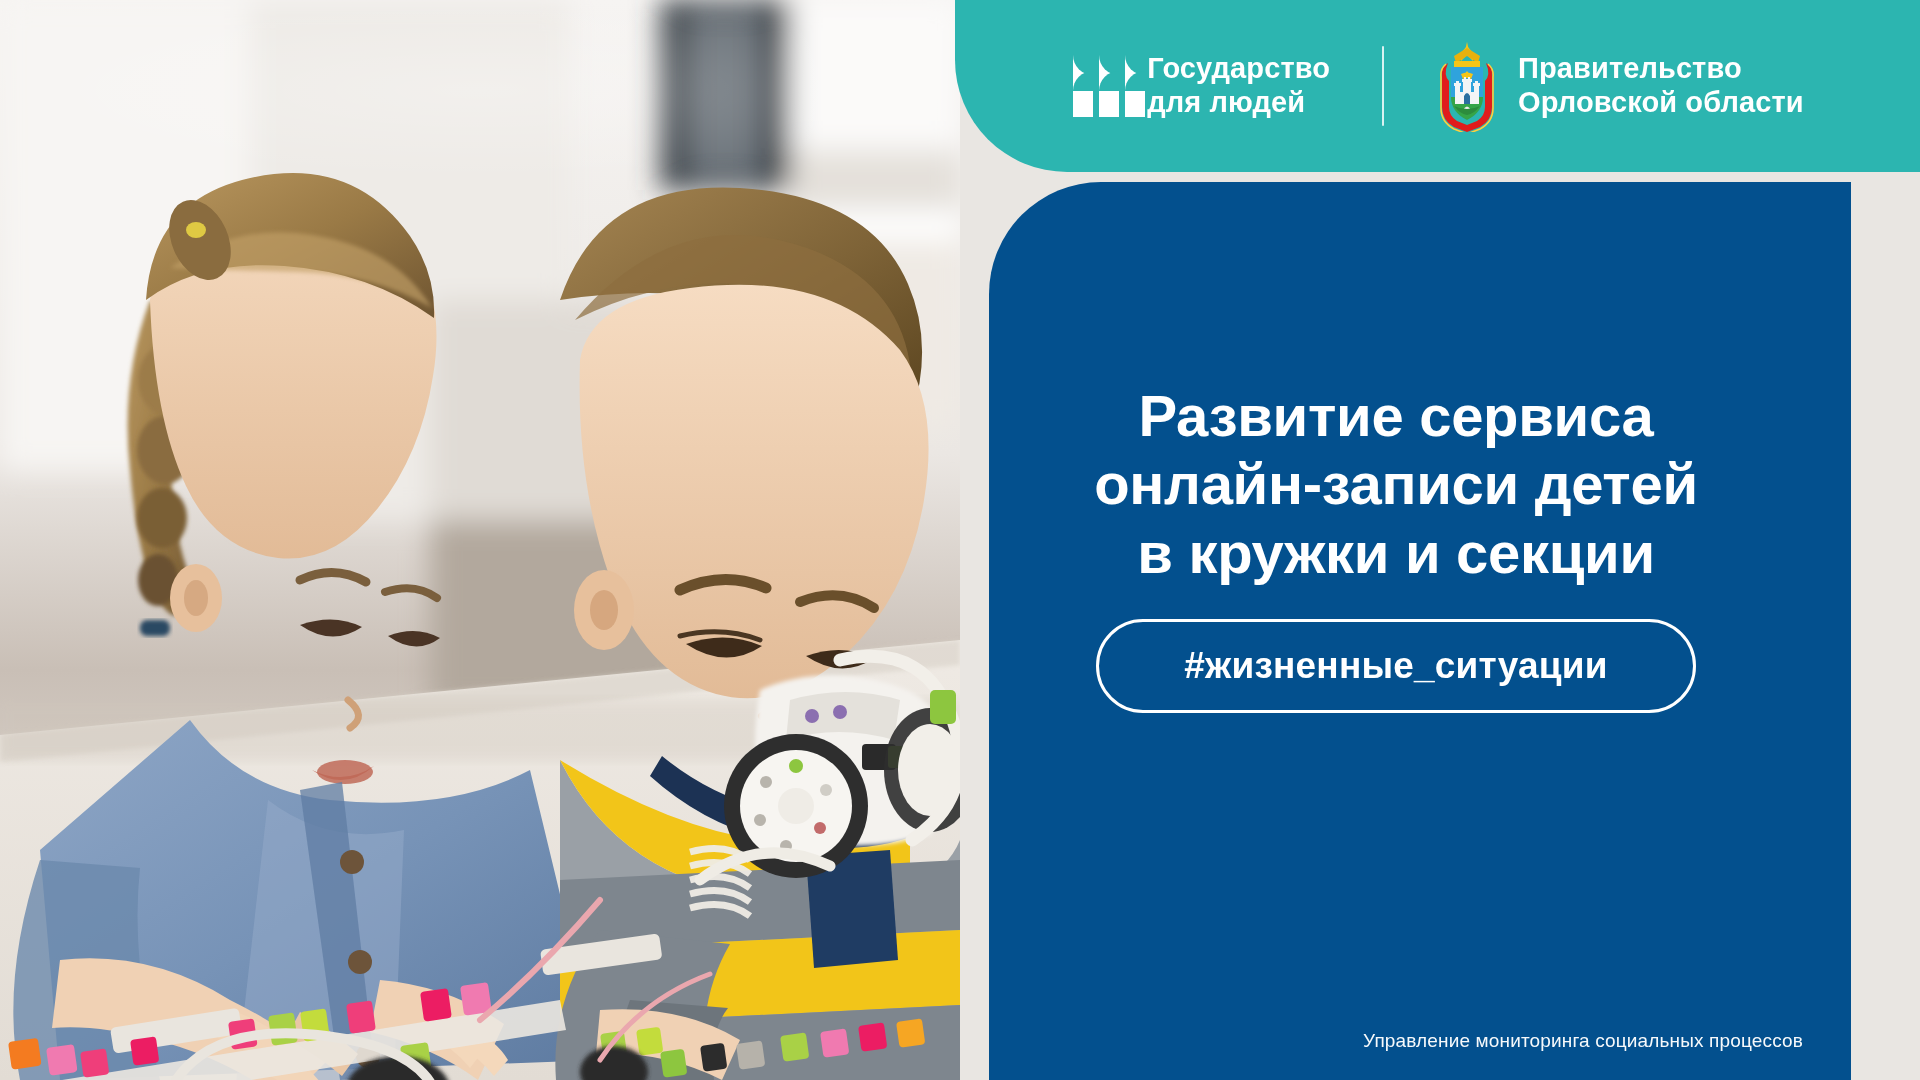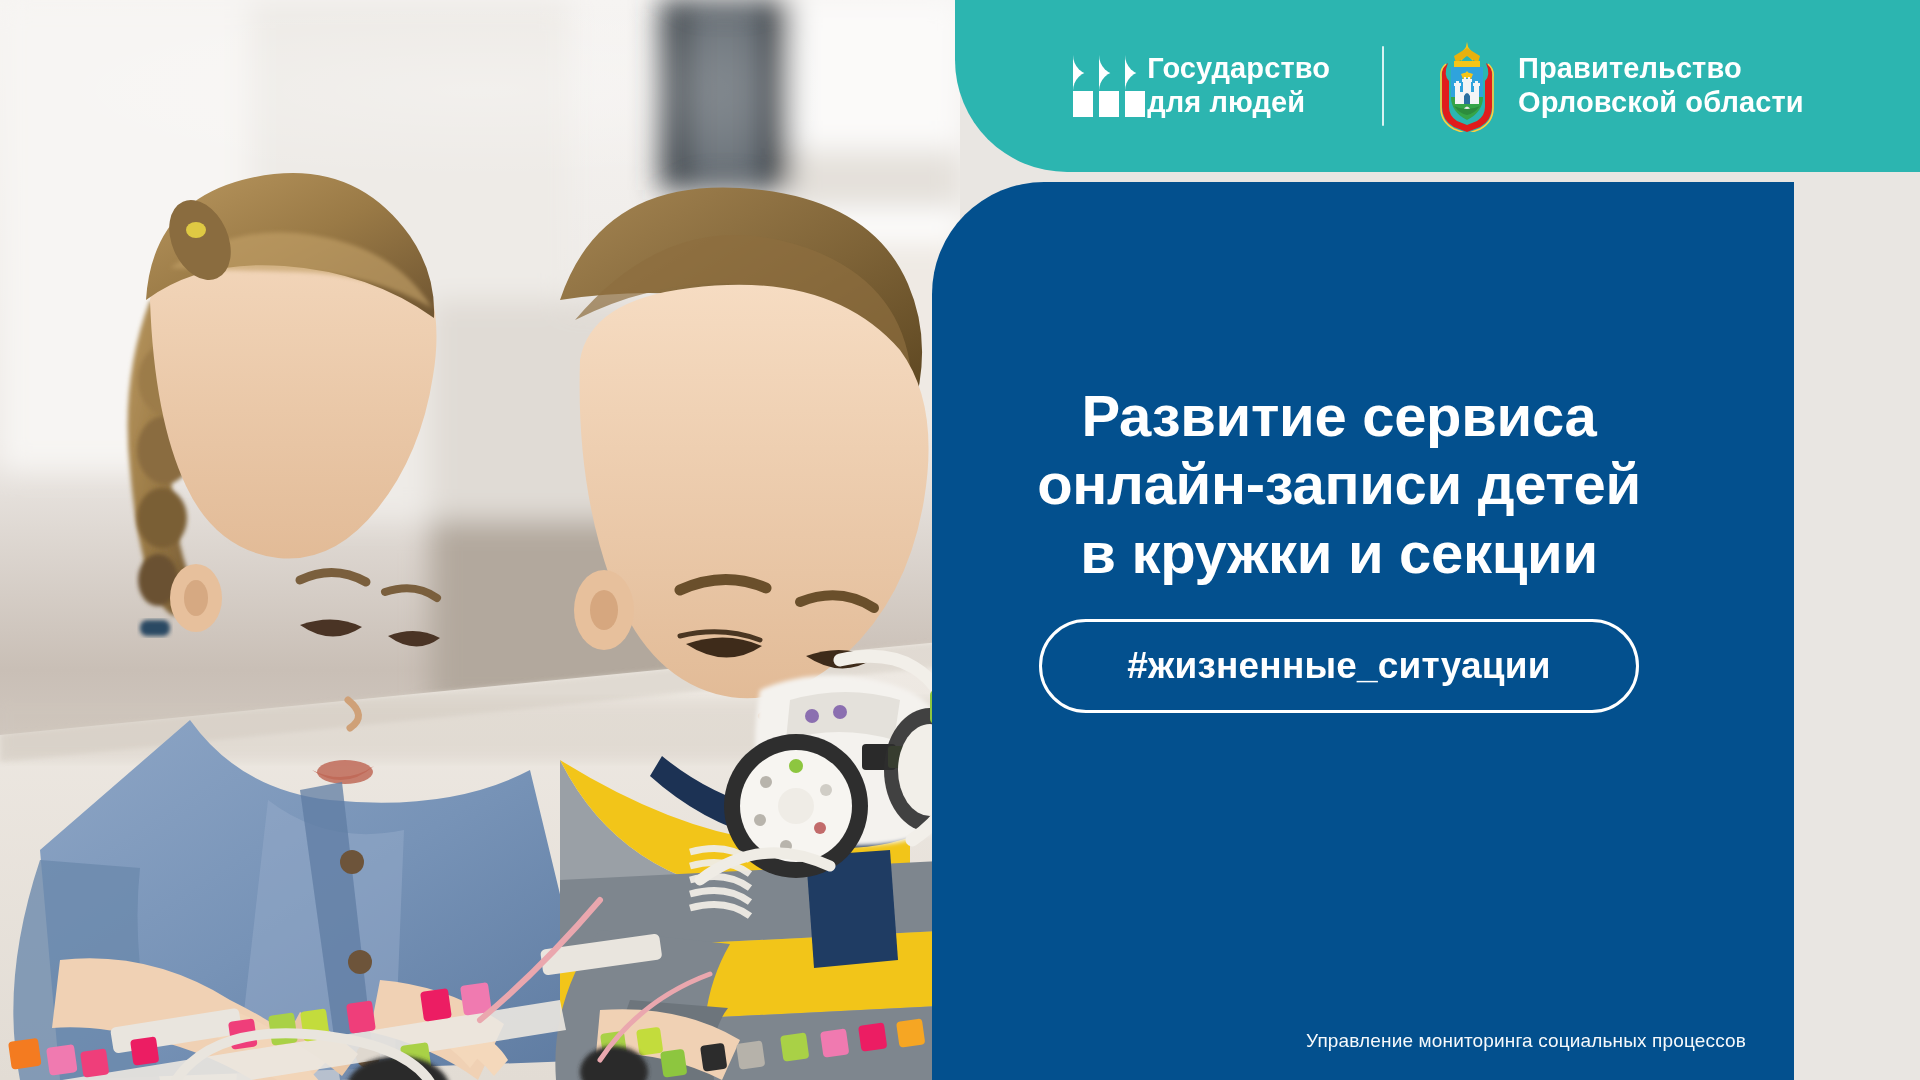--- a/index.html
+++ b/index.html
@@ -28,21 +28,21 @@
   .brand-divider { width:2px; height:80px; background:#ffffff; opacity:.82;
                    margin:0 52px; border-radius:2px; }
 
   .gov-logo { display:flex; align-items:center; gap:20px; }
   .coat { width:62px; height:92px; flex:0 0 auto; }
   .gov-words { color:#ffffff; font-size:29px; font-weight:bold; line-height:1.17;
                letter-spacing:.1px; white-space:pre-line; }
 
   
   #content-panel {
-    position:absolute; left:932px; top:182px; width:862px; height:898px;
+    position:absolute; left:989px; top:182px; width:862px; height:898px;
     background:#03508e; border-top-left-radius:112px;padding-left:27px;
   }
 
   #headline {
     position:absolute; left:0; right:48px; top:200px;
     color:#ffffff; text-align:center;
     font-size:58px; font-weight:bold; line-height:1.18; letter-spacing:-.3px;
     white-space:pre-line;
   }
 

